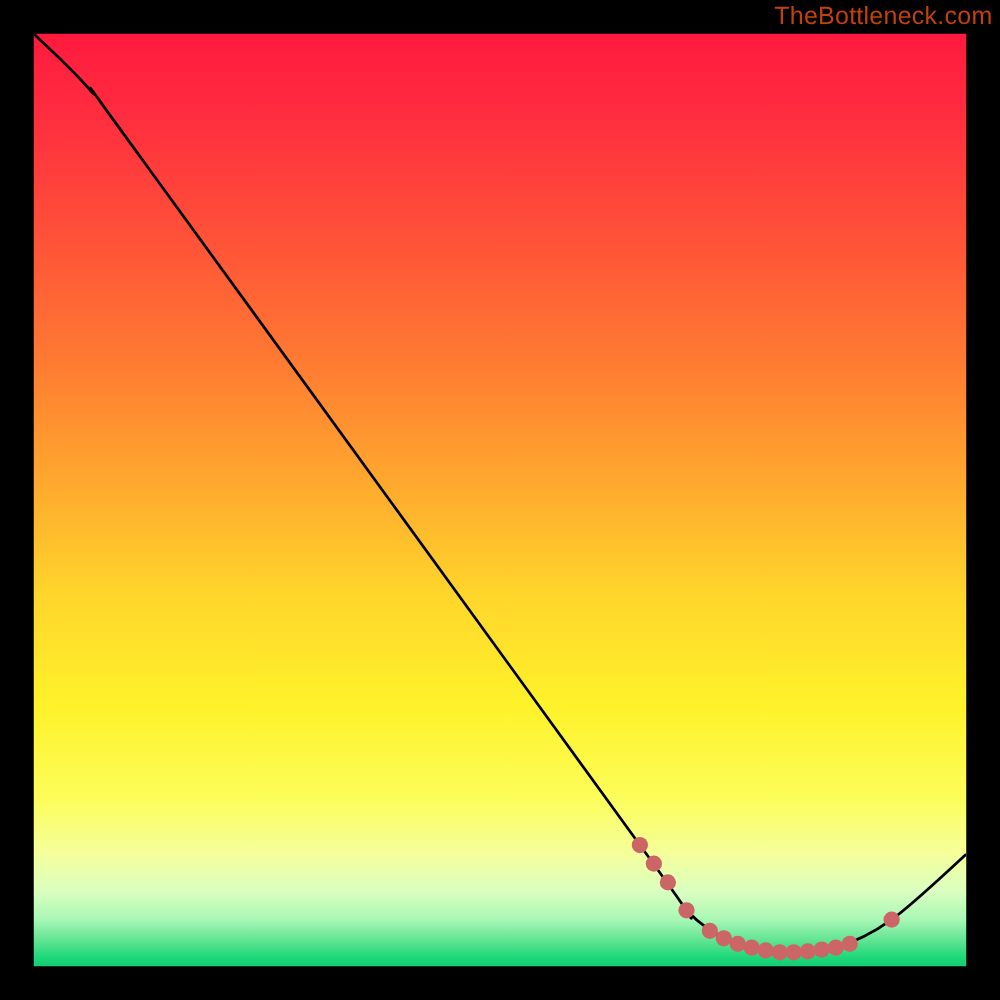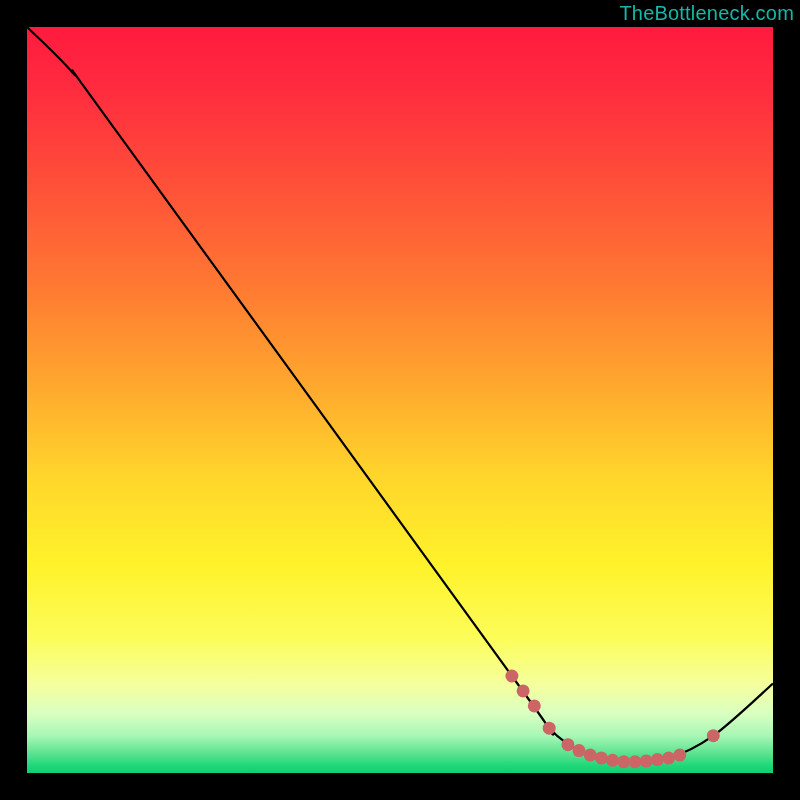--- a/index.html
+++ b/index.html
@@ -38,21 +38,21 @@
       #a8f7b5 95%,
       #57e28e 97.5%,
       #1fd87a 99%,
       #12ce72 100%
     );
   }
   .watermark {
     position: absolute;
     top: 2px;
     right: 6px;
-    color: #14b8a6;
+    color: #c2410c;
     font-size: 20px;
     letter-spacing: 0.2px;
     user-select: none;
   }
   svg.curve {
     position: absolute;
     left: 0;
     top: 0;
     width: 746px;
     height: 746px;

